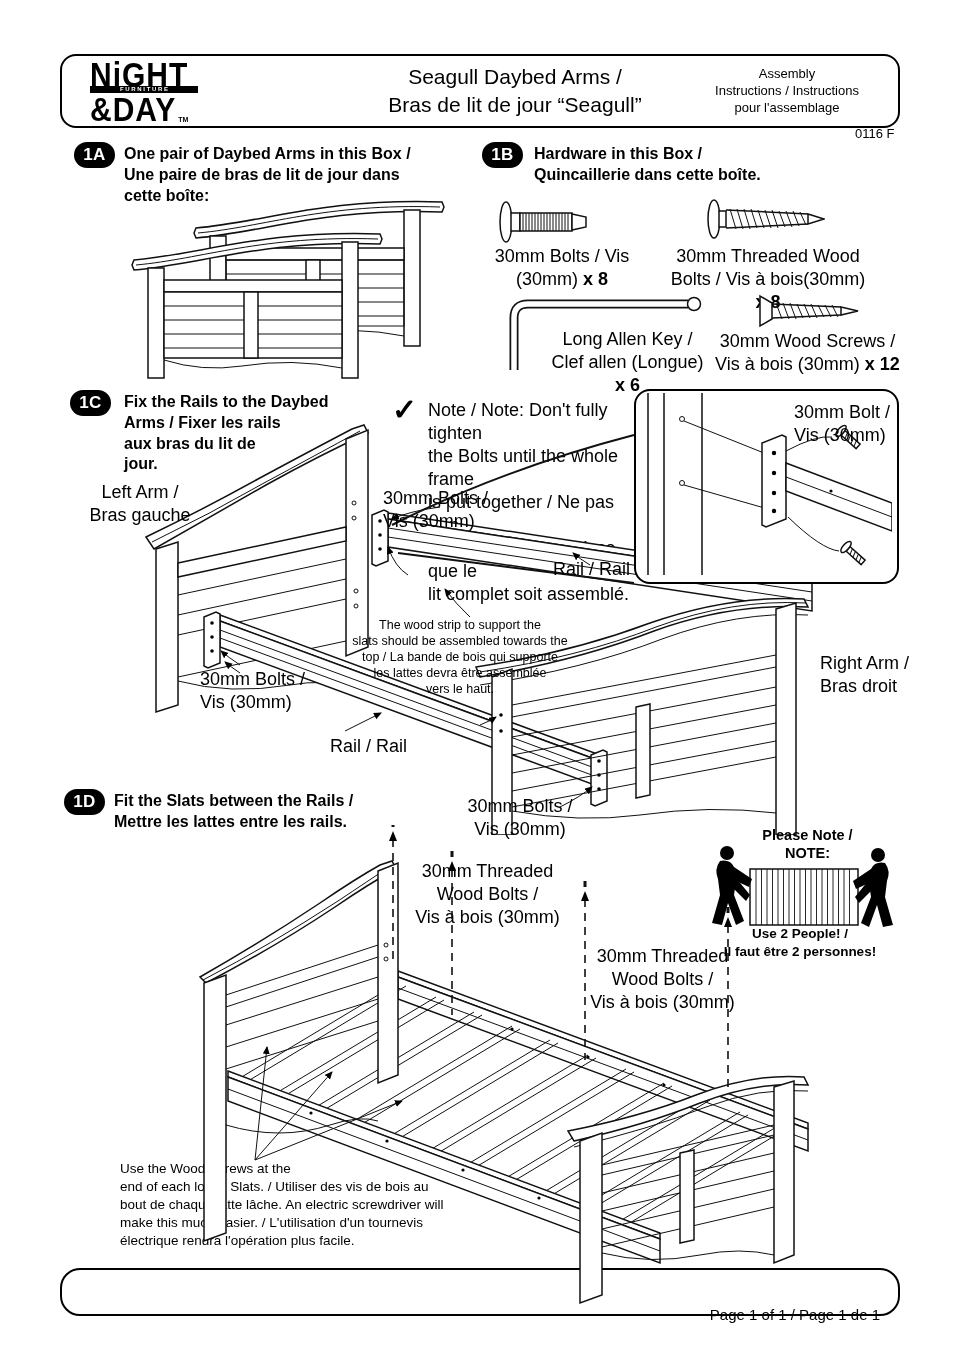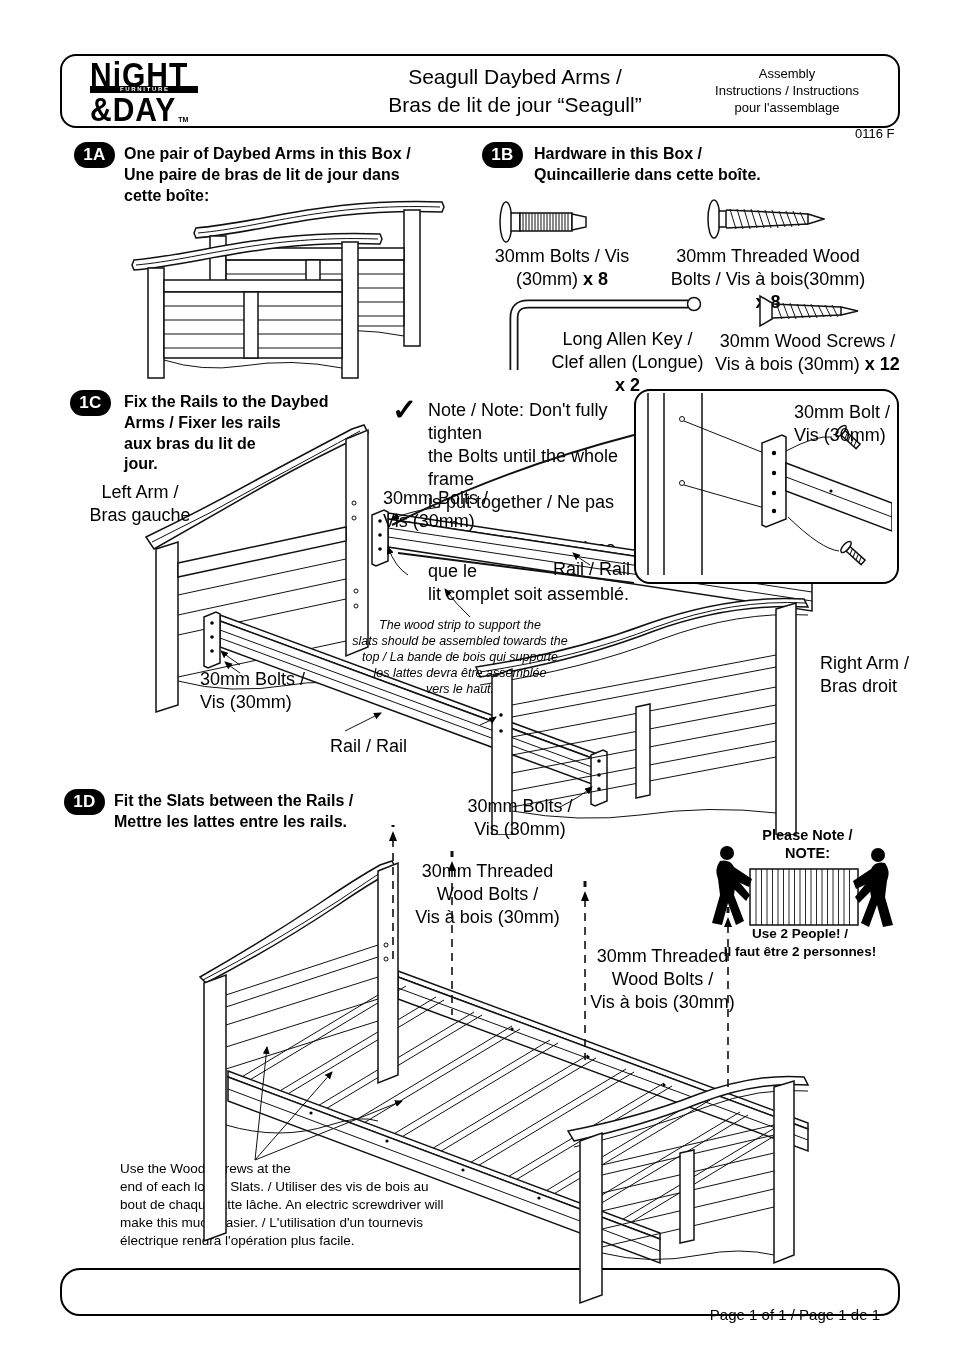--- a/index.html
+++ b/index.html
@@ -1,21 +1,21 @@
 <!DOCTYPE html>
 <html><head>
 <meta charset="utf-8">
 <style>
   html,body{margin:0;padding:0;background:#fff;}
   .page{position:relative;width:960px;height:1359px;background:#fff;overflow:hidden;
         font-family:"Liberation Sans",sans-serif;color:#000;}
   .abs{position:absolute;}
   .pre{white-space:pre-line;}
   .b{font-weight:bold;}
-  .i{font-style:italic;}
+  .i{}
   .ctr{text-align:center;}
   .t13{font-size:18px;line-height:1.28;}
   .t135{font-size:13.5px;line-height:1.33;}
   .t16b{font-size:16px;font-weight:bold;line-height:1.3;}
   .badge{position:absolute;background:#000;color:#fff;font-weight:bold;font-size:17px;
          width:41px;height:26px;border-radius:13px;display:flex;align-items:center;
          justify-content:center;letter-spacing:.5px;}
   .frame{position:absolute;border:2.5px solid #000;border-radius:16px;background:#fff;}
   svg{display:block;}
   .line{stroke:#111;stroke-width:1.5;fill:none;}
@@ -98,21 +98,21 @@
   </svg>
   <div class="abs pre ctr t13" style="left:668px;top:245px;width:200px;"><span>30mm Threaded Wood
 Bolts / Vis à bois(30mm) </span><span class="b">x 8</span></div>
 
   <svg class="abs" style="left:500px;top:292px;" width="215" height="80" viewBox="0 0 215 80">
     <path d="M14,78 L14,26 Q14,12 28,12 L188,12" stroke="#111" stroke-width="9" fill="none" stroke-linejoin="round"></path>
     <path d="M14,78 L14,26 Q14,12 28,12 L188,12" stroke="#fff" stroke-width="5.5" fill="none" stroke-linejoin="round"></path>
     <circle class="wf" cx="194" cy="12" r="6.5"></circle>
   </svg>
   <div class="abs pre ctr t13" style="left:545px;top:328px;width:165px;"><span>Long Allen Key /
-Clef allen (Longue) </span><span class="b">x 2</span></div>
+Clef allen (Longue) </span><span class="b">x 6</span></div>
 
   <svg class="abs" style="left:757px;top:293px;" width="105" height="36" viewBox="0 0 105 36">
     <path class="wf" d="M3,3 L3,33 L15,26 L15,10 Z"></path>
     <path class="line" d="M15,11 L84,14 M15,25 L84,22"></path>
     <path class="thin" d="M19,10 L25,26 M26,10 L32,26 M33,10 L39,26 M40,11 L46,25 M47,11 L53,25 M54,11 L60,25 M61,12 L67,24 M68,12 L74,24 M75,12 L81,24"></path>
     <polygon class="wf" points="84,14 101,18 84,22"></polygon>
   </svg>
   <div class="abs pre ctr t13" style="left:715px;top:330px;width:185px;"><span>30mm Wood Screws /
 Vis à bois (30mm) </span><span class="b">x 12</span></div>
 

